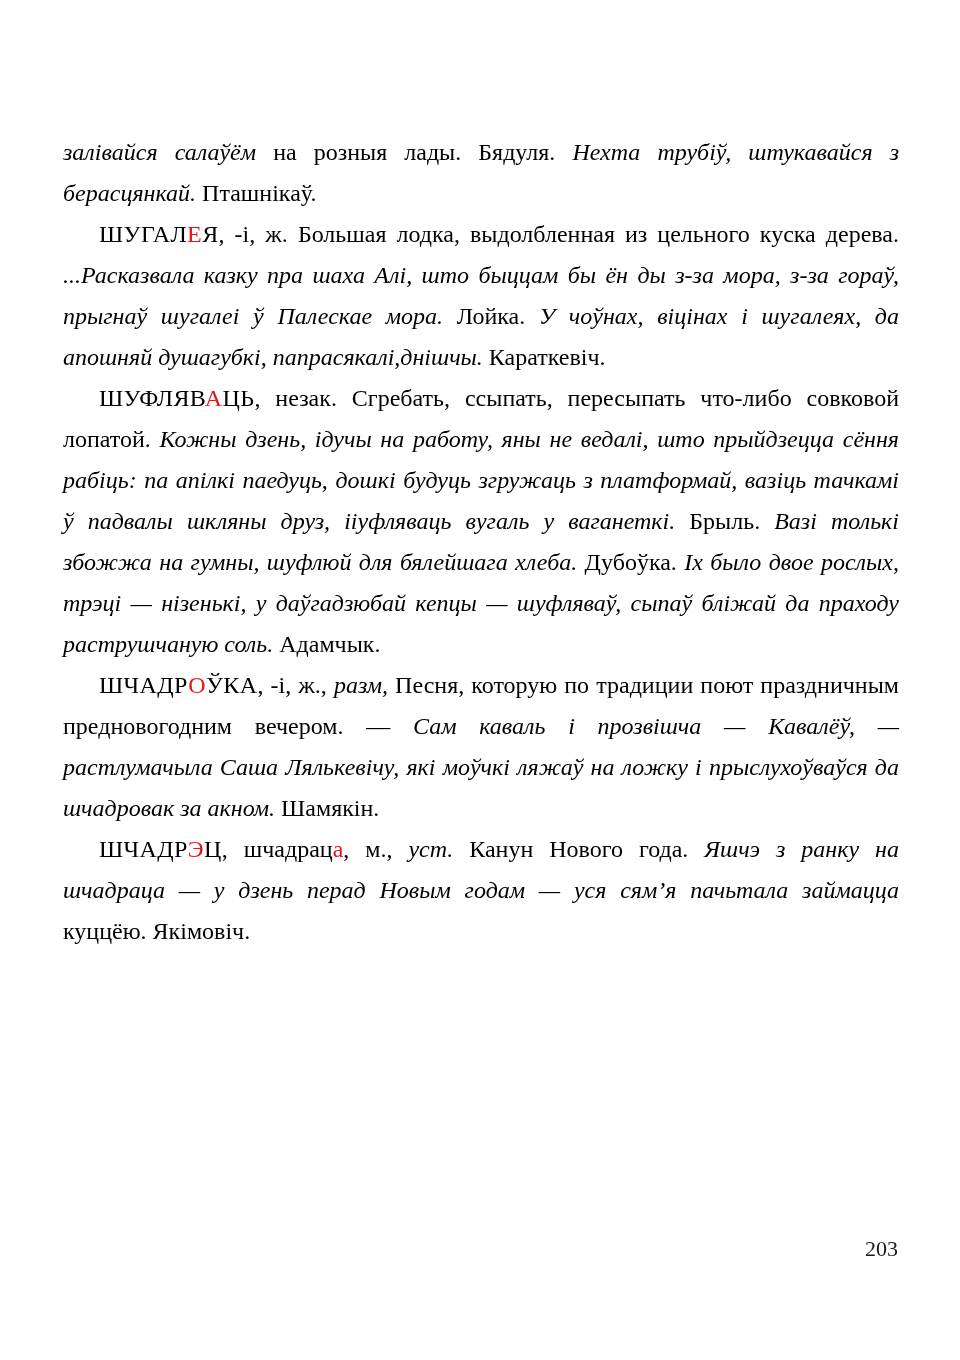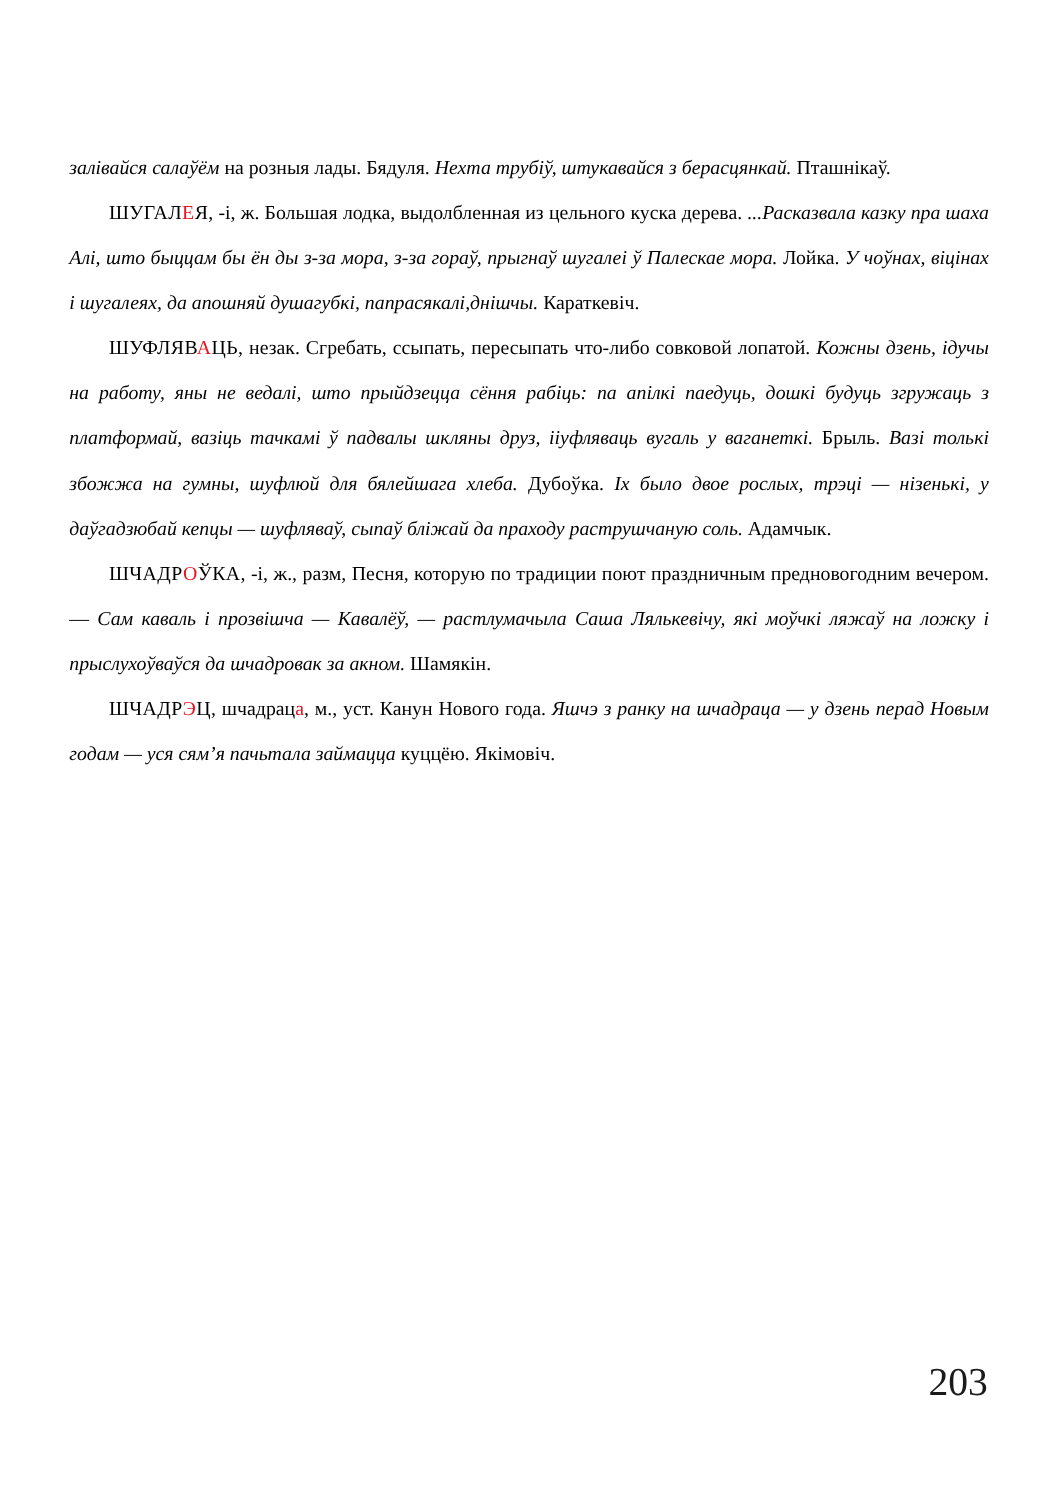--- a/index.html
+++ b/index.html
@@ -23,21 +23,21 @@
     left: 63px;
     top: 132px;
     width: 836px;
   }
 
   
   .entry {
     margin: 0;
     text-align: justify;
     text-justify: inter-word;
-    font-size: 18px;
+    font-size: 24px;
     line-height: 41px;
     hyphens: manual;
   }
 
   .entry + .entry {
     margin-top: 0;
   }
 
   
   .entry.indent {
@@ -60,37 +60,38 @@
     color: #e8141e;
   }
 
   
   .cit {
     font-style: italic;
   }
 
   
   .gram {
+    font-style: italic;
   }
 
   
   .gloss {
     font-style: normal;
   }
 
   
   .src {
     font-style: normal;
   }
 
   .page-number {
     position: absolute;
     right: 62px;
     top: 1238px;
-    font-size: 36px;
+    font-size: 22px;
     line-height: 1;
     font-family: "Liberation Serif", "DejaVu Serif", serif;
     color: #1a1a1a;
   }
 </style>
 </head>
 <body>
 
 <div class="page">
 

